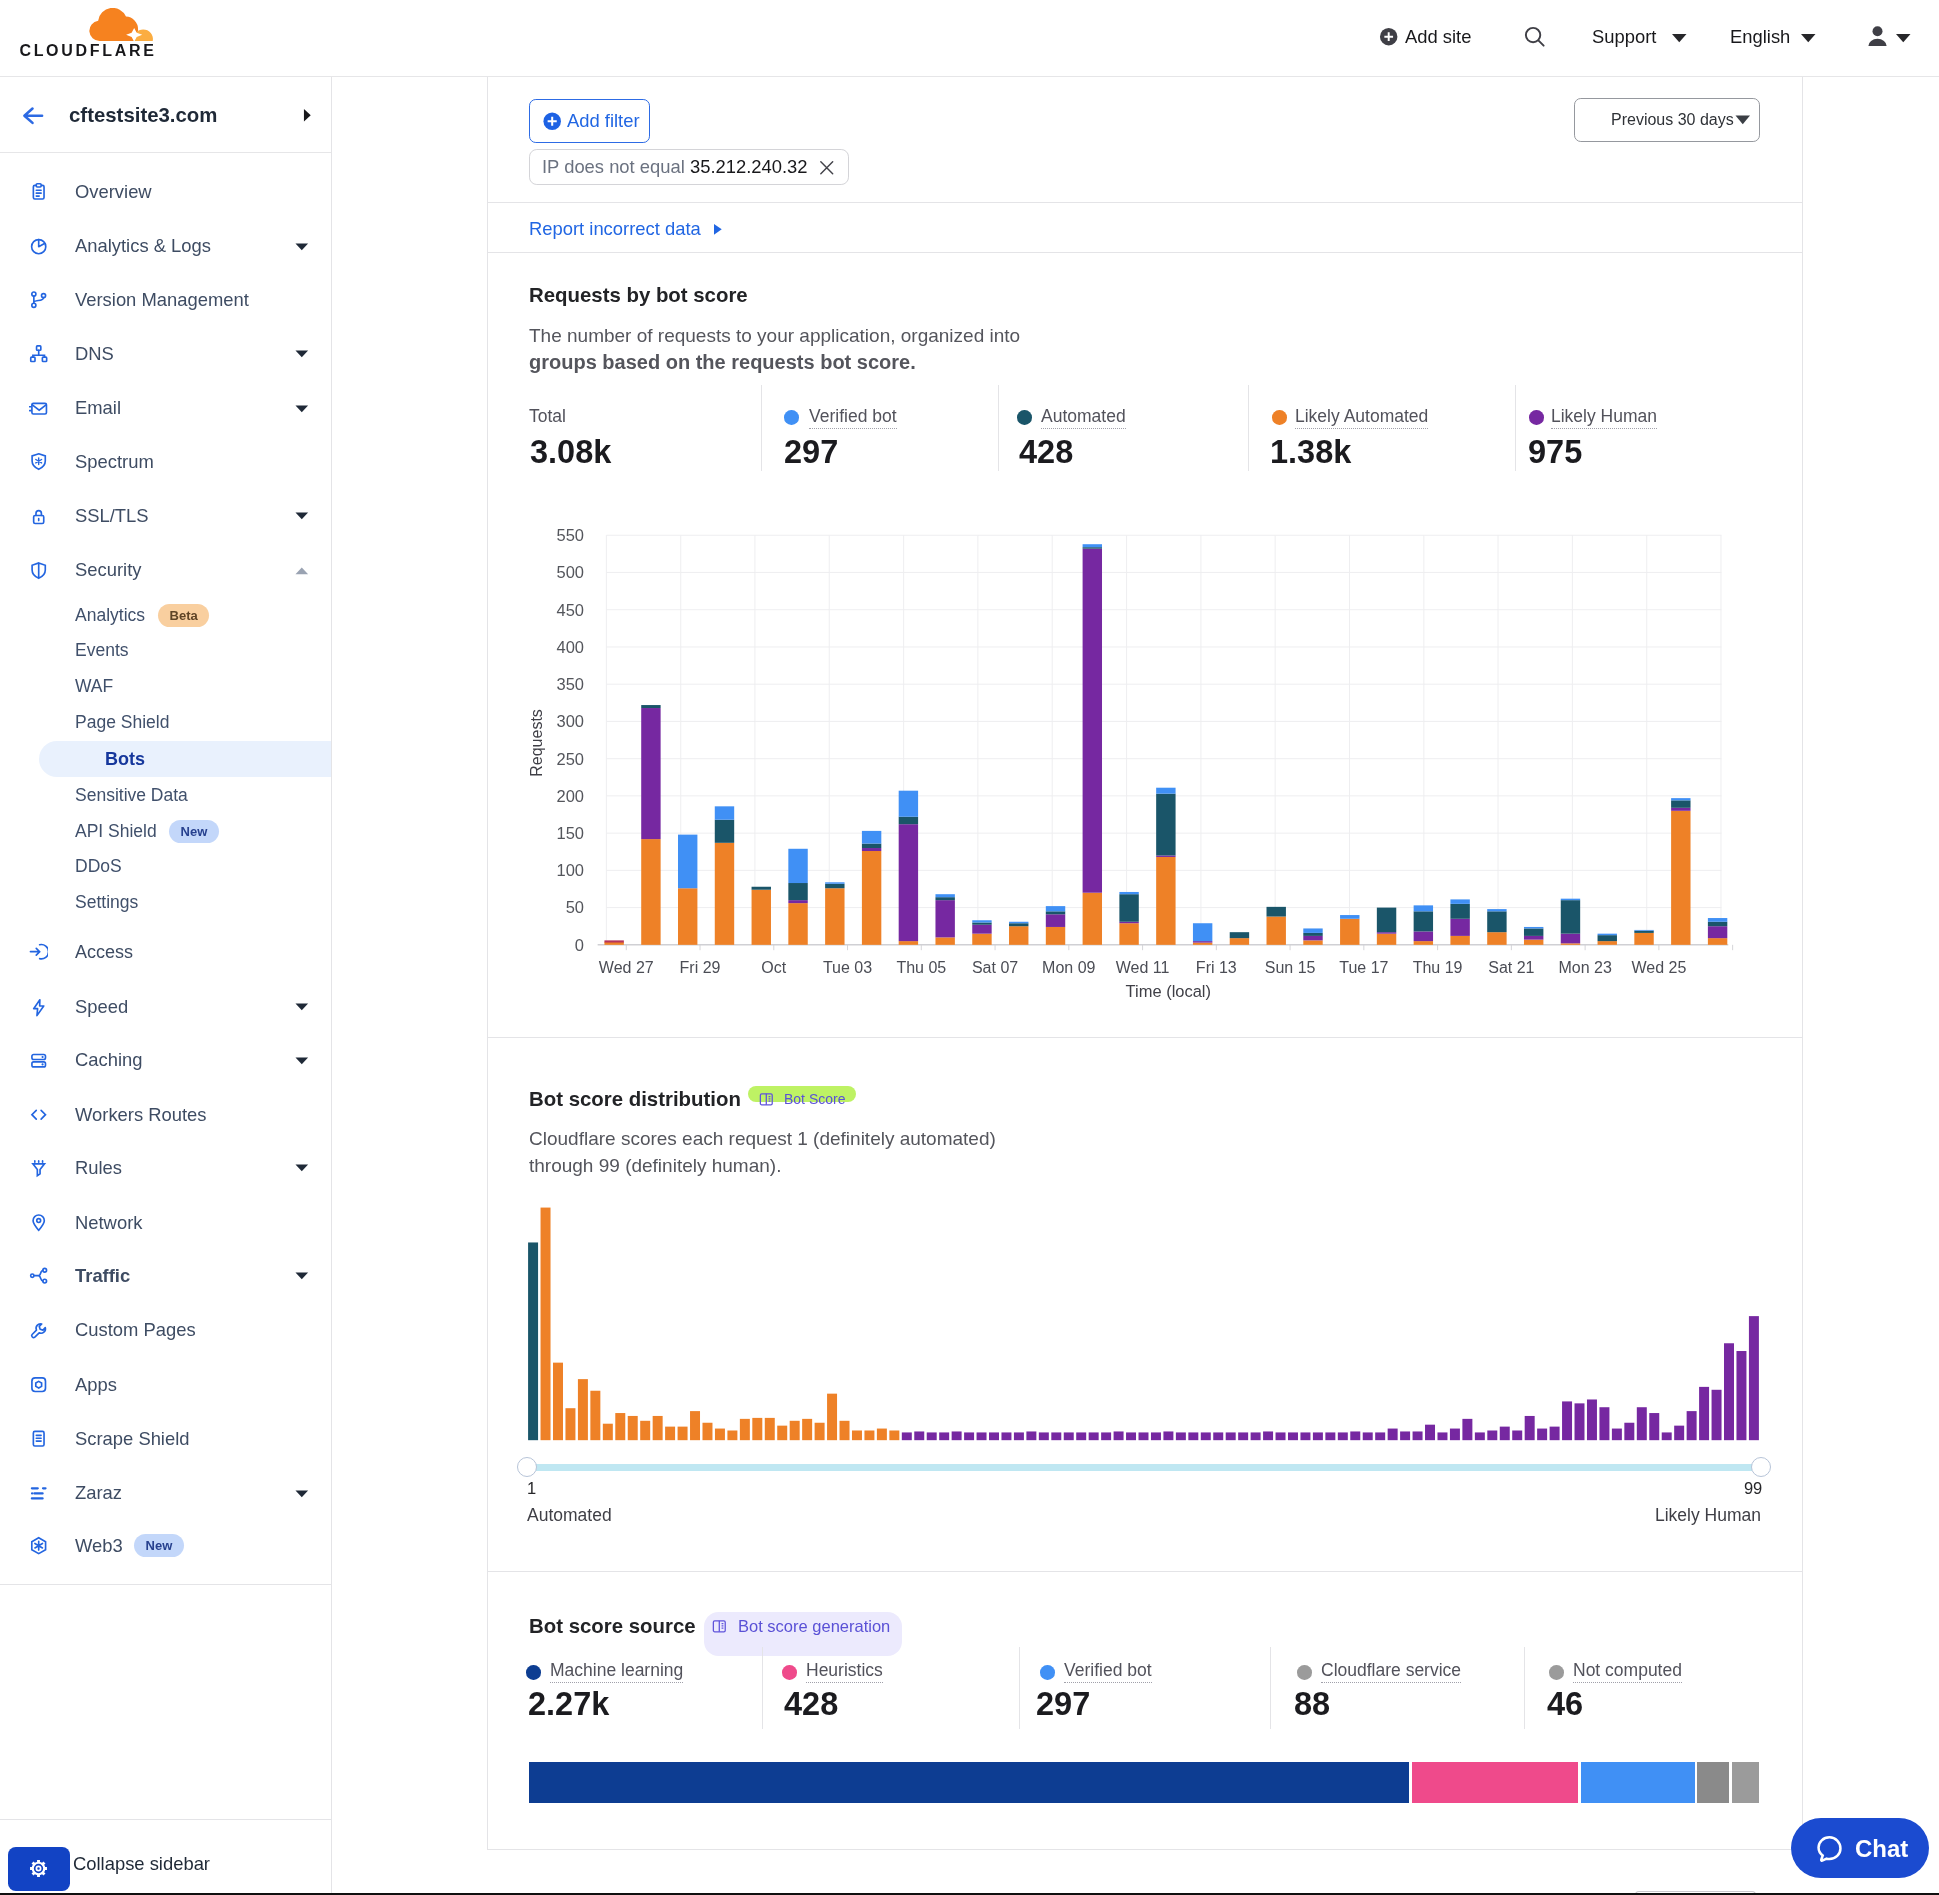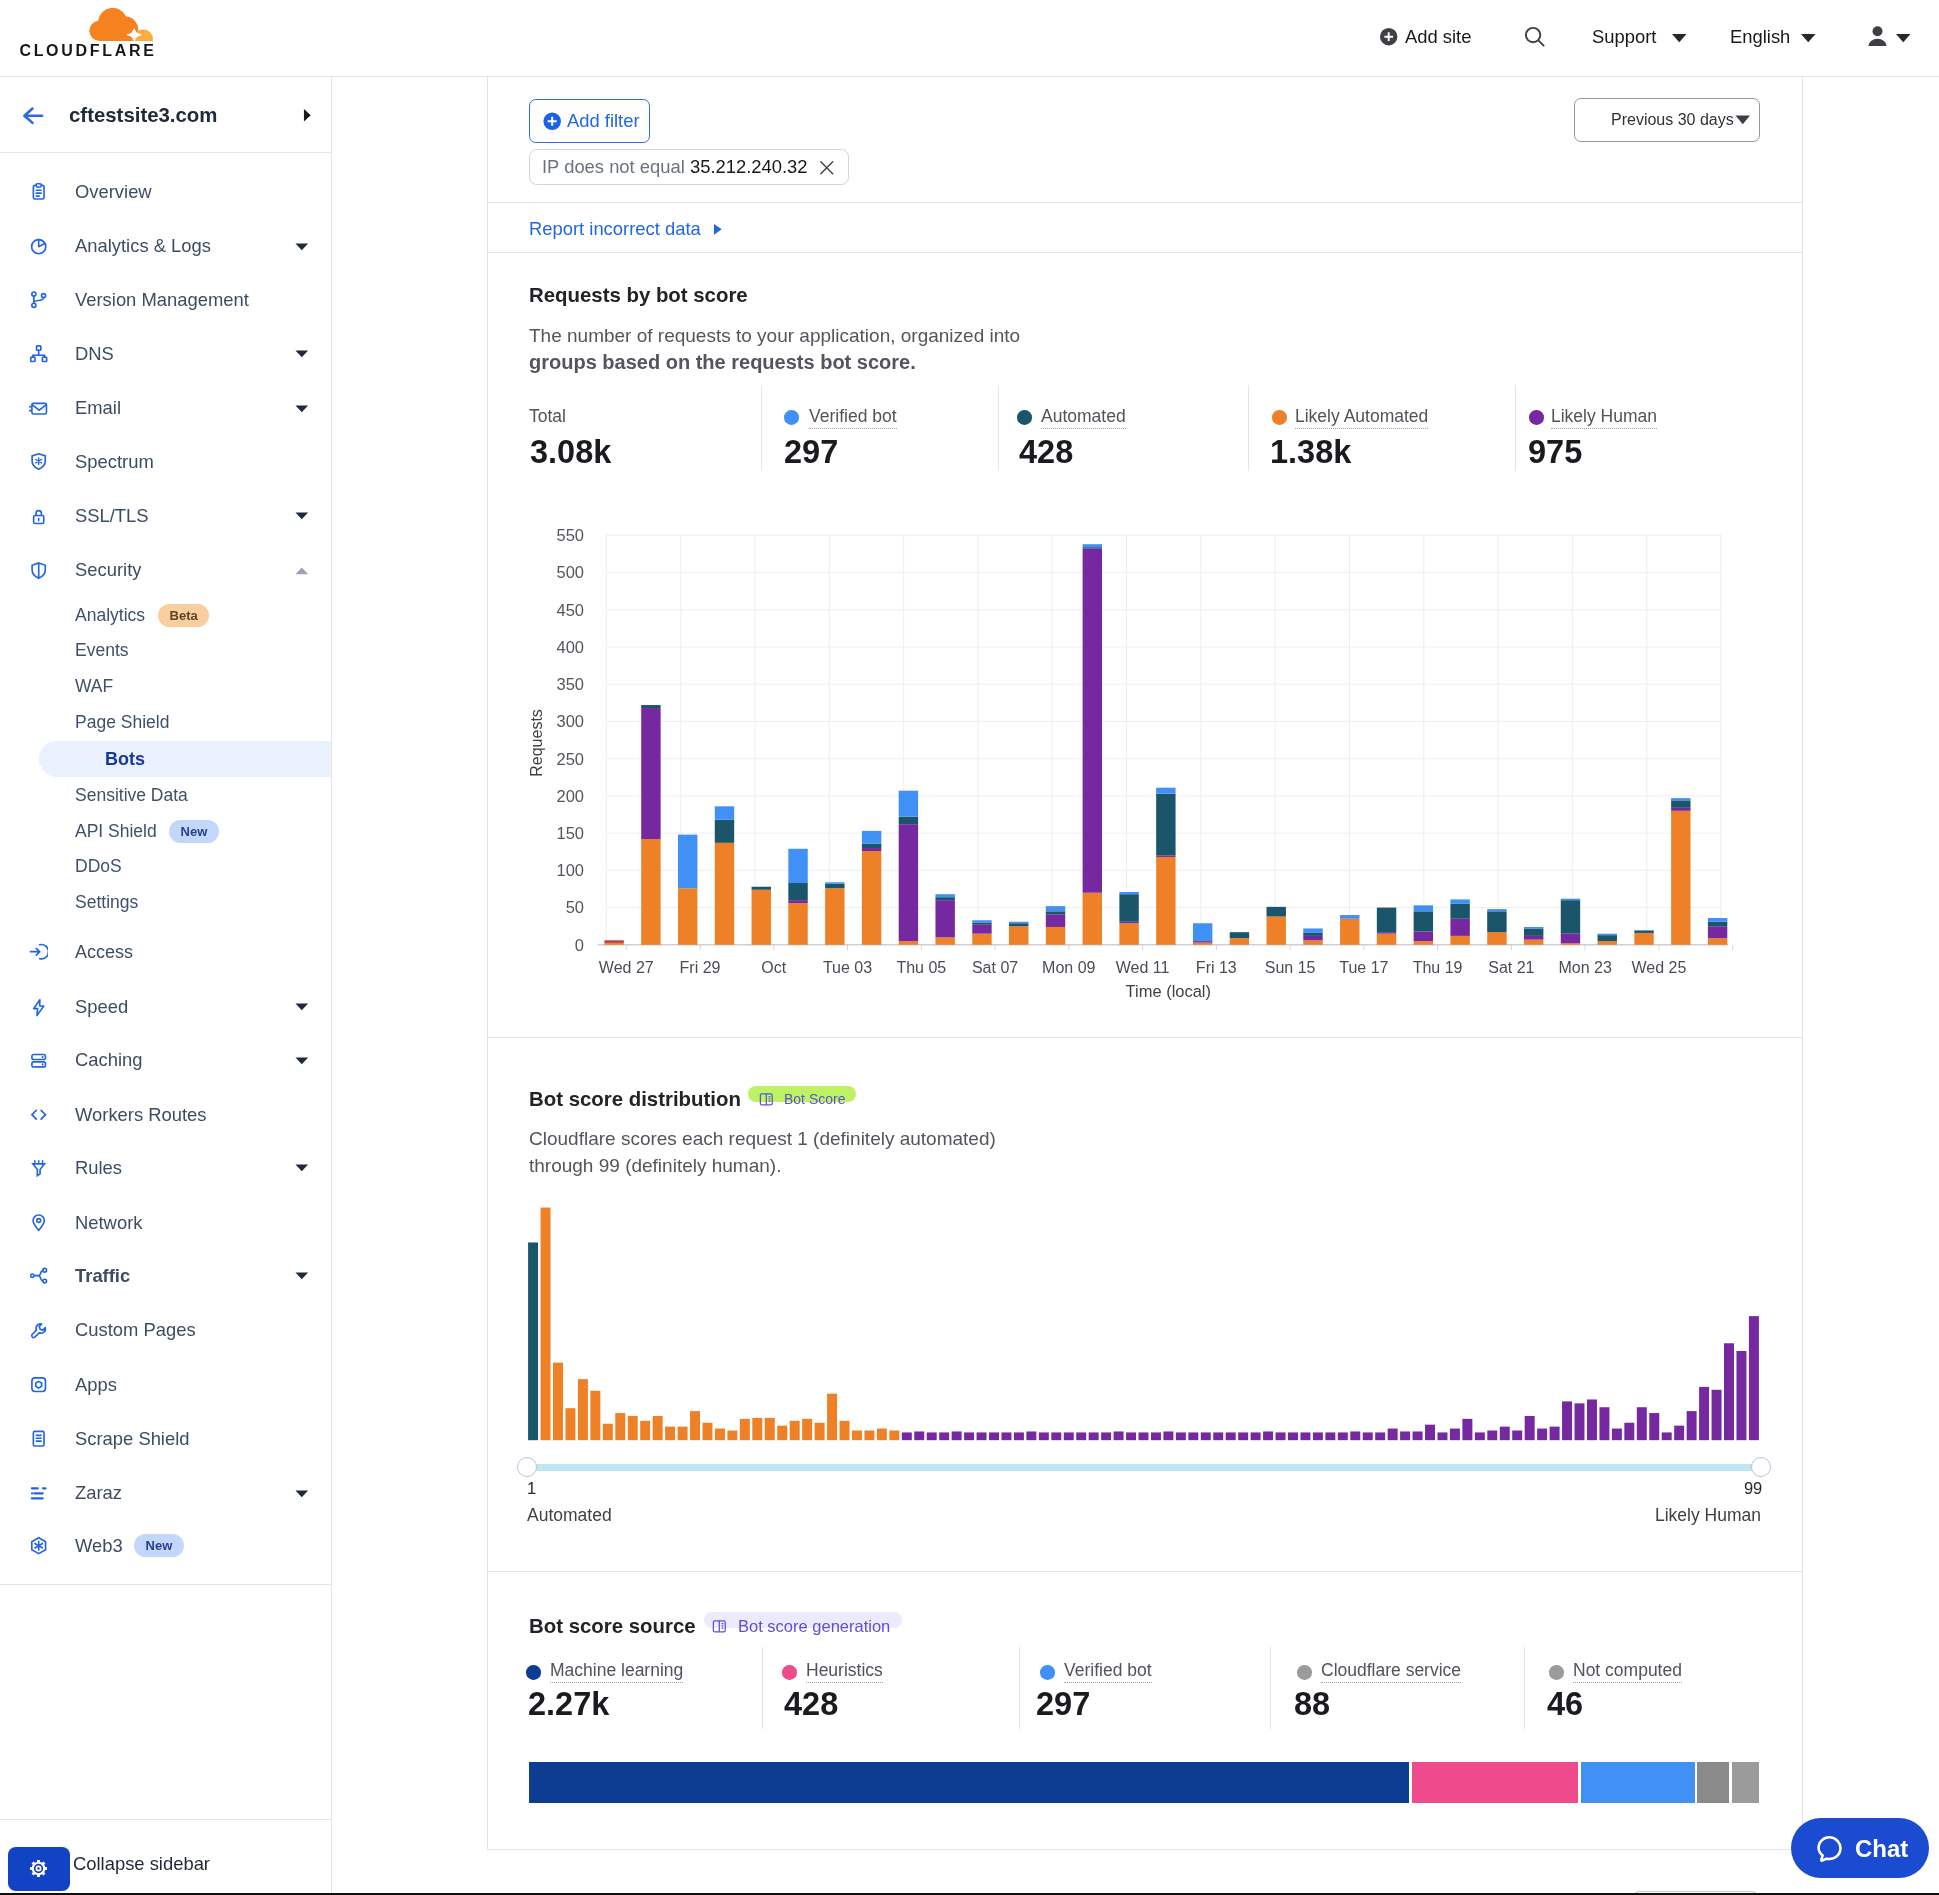--- a/index.html
+++ b/index.html
@@ -588,21 +588,21 @@
       <rect x="1803.09" y="1356.0" width="10.3" height="128" fill="#7628a1"></rect>
     </svg>
 <div class="abs" style="left:527px;top:1464px;width:1234px;height:6.8px;background:#bfe7f2;border-radius:3.9px;"></div>
 <div class="abs" style="left:517px;top:1457px;width:20.4px;height:20.4px;background:#fff;border:1.9px solid #b7c4d8;border-radius:50%;"></div>
 <div class="abs" style="left:1751px;top:1457px;width:20.4px;height:20.4px;background:#fff;border:1.9px solid #b7c4d8;border-radius:50%;"></div>
 <div class="txt" style="left:527px;top:1477px;font-size:16.5px;color:#27272a;font-weight:500;line-height:22px;">1</div>
 <div class="txt" style="left:1741px;top:1477px;font-size:16.5px;color:#27272a;font-weight:500;line-height:22px;width:21.3px;text-align:right;">99</div>
 <div class="txt" style="left:527px;top:1504px;font-size:17.5px;color:#3f3f46;font-weight:400;line-height:23px;">Automated</div>
 <div class="txt" style="left:1606px;top:1504px;font-size:17.5px;color:#3f3f46;font-weight:400;line-height:23px;width:155px;text-align:right;">Likely Human</div>
 <div class="txt" style="left:529px;top:1613px;font-size:20.4px;color:#222326;font-weight:700;line-height:26px;">Bot score source</div>
-<div class="abs" style="left:704px;top:1612px;height:16px;background:#eceafd;border-radius:14.6px;padding:0 11.6px 0 34px;font-size:16.5px;color:#5a51d6;line-height:28px;font-weight:500;">Bot score generation</div>
+<div class="abs" style="left:704px;top:1612px;height:44px;background:#eceafd;border-radius:14.6px;padding:0 11.6px 0 34px;font-size:16.5px;color:#5a51d6;line-height:28px;font-weight:500;">Bot score generation</div>
 <svg class="abs" style="left:712px;top:1619px;" width="14.6" height="14.6" viewBox="0 0 16 16">
 <g fill="none" stroke="#6054db" stroke-width="1.4">
         <rect x="1.5" y="2" width="13" height="12" rx="1.5"></rect>
         <path d="M8 2 v12 M10.5 5 h2 M10.5 7.5 h2 M10.5 10 h2"></path>
       </g>
     </svg>
 <div class="abs" style="left:762px;top:1647px;width:1px;height:82px;background:#e4e4e7;"></div>
 <div class="abs" style="left:1019px;top:1647px;width:1px;height:82px;background:#e4e4e7;"></div>
 <div class="abs" style="left:1270px;top:1647px;width:1px;height:82px;background:#e4e4e7;"></div>
 <div class="abs" style="left:1524px;top:1647px;width:1px;height:82px;background:#e4e4e7;"></div>

